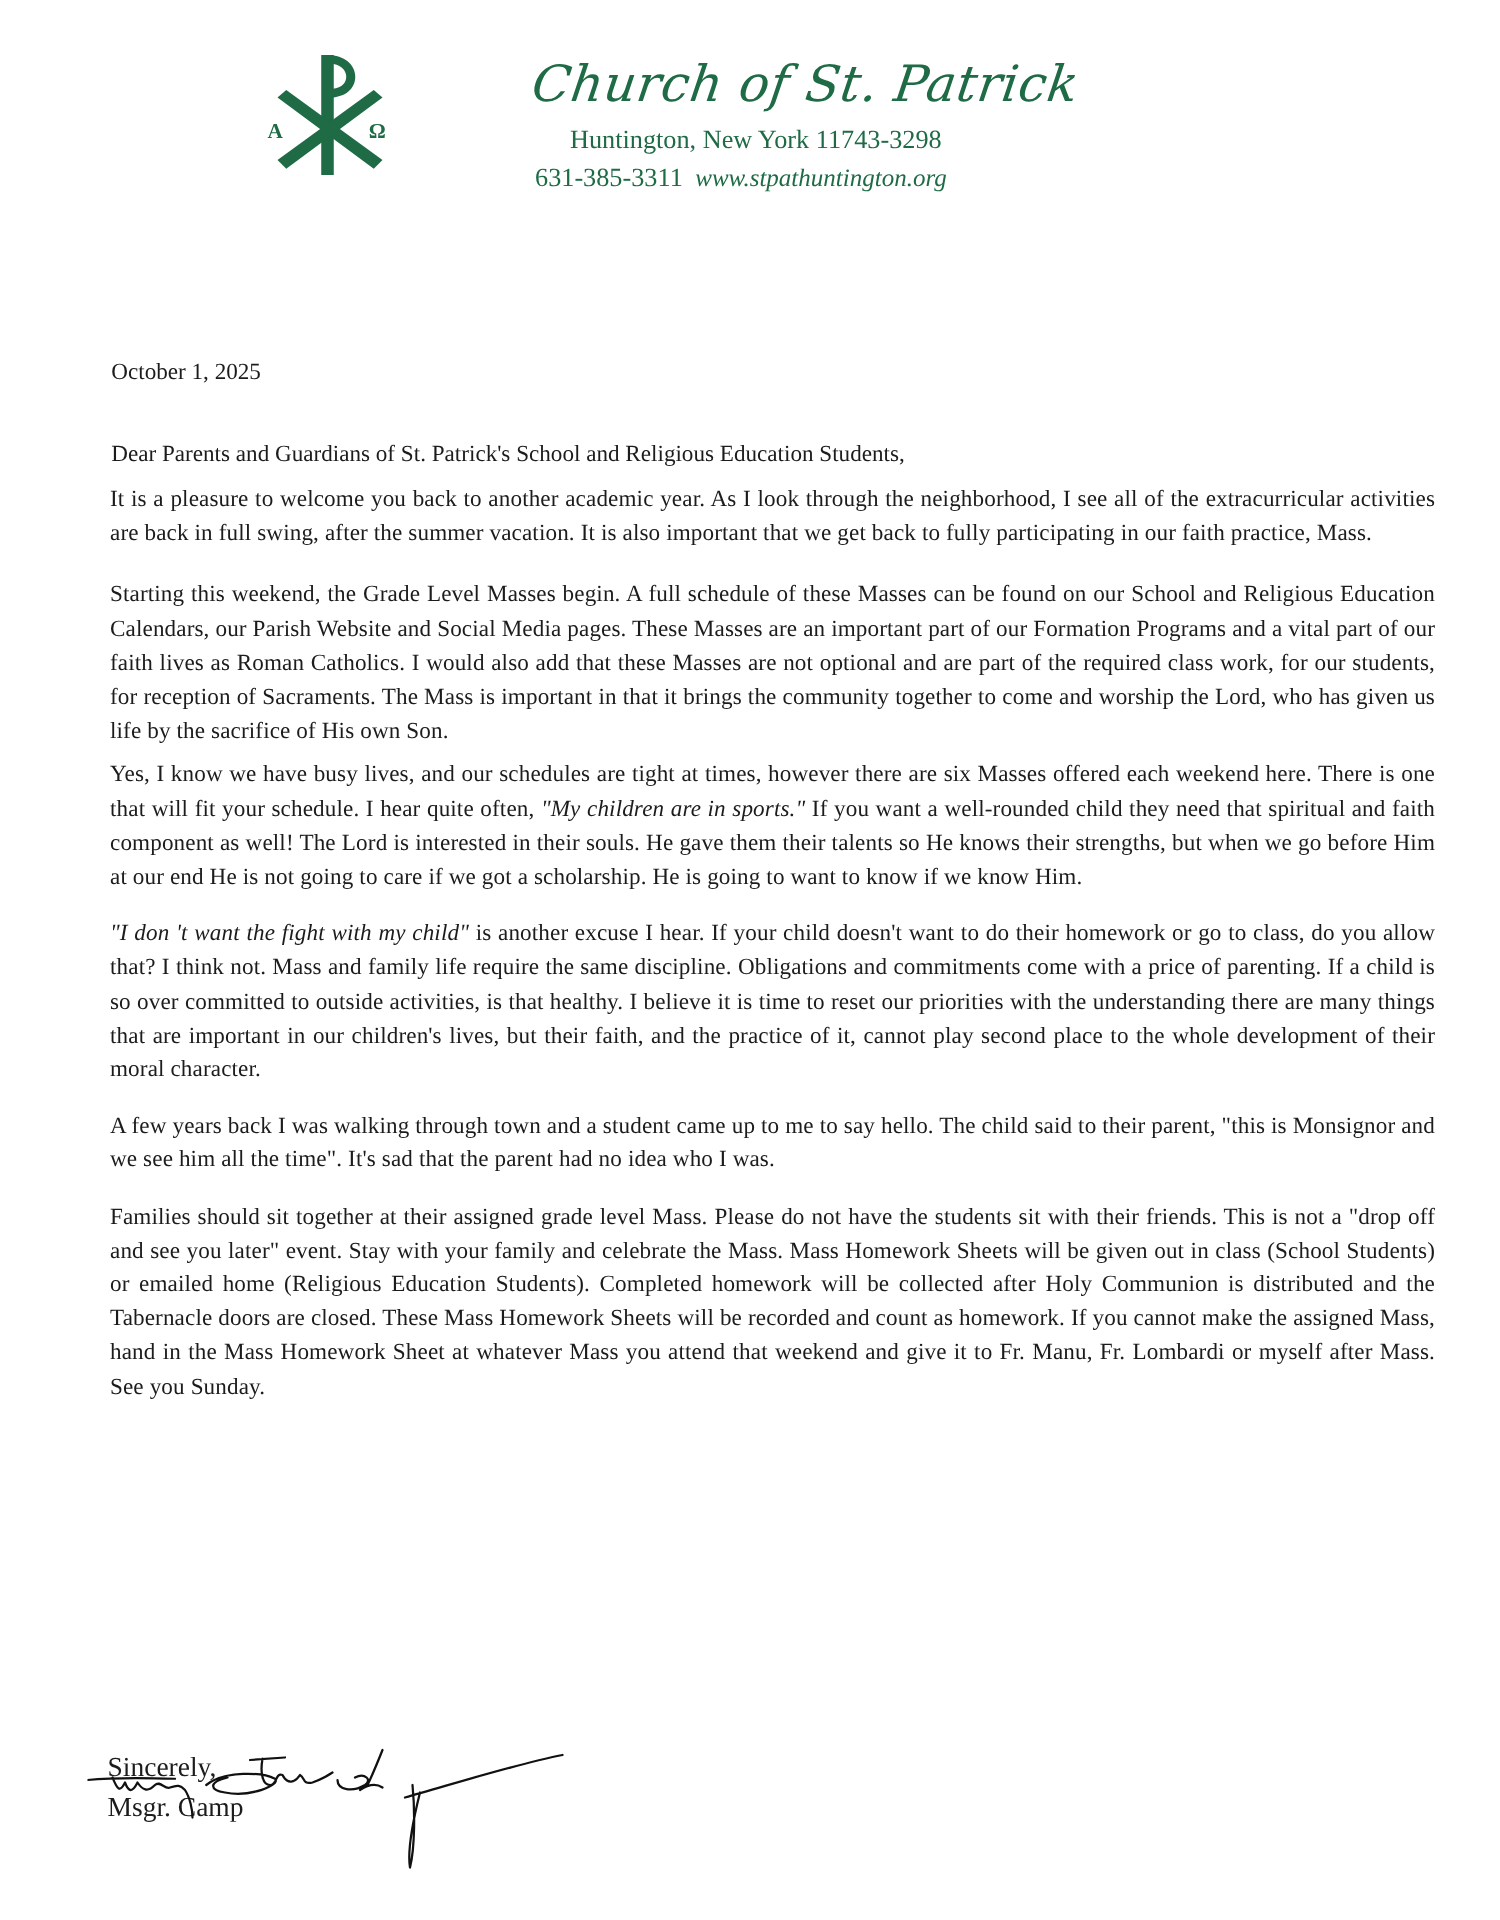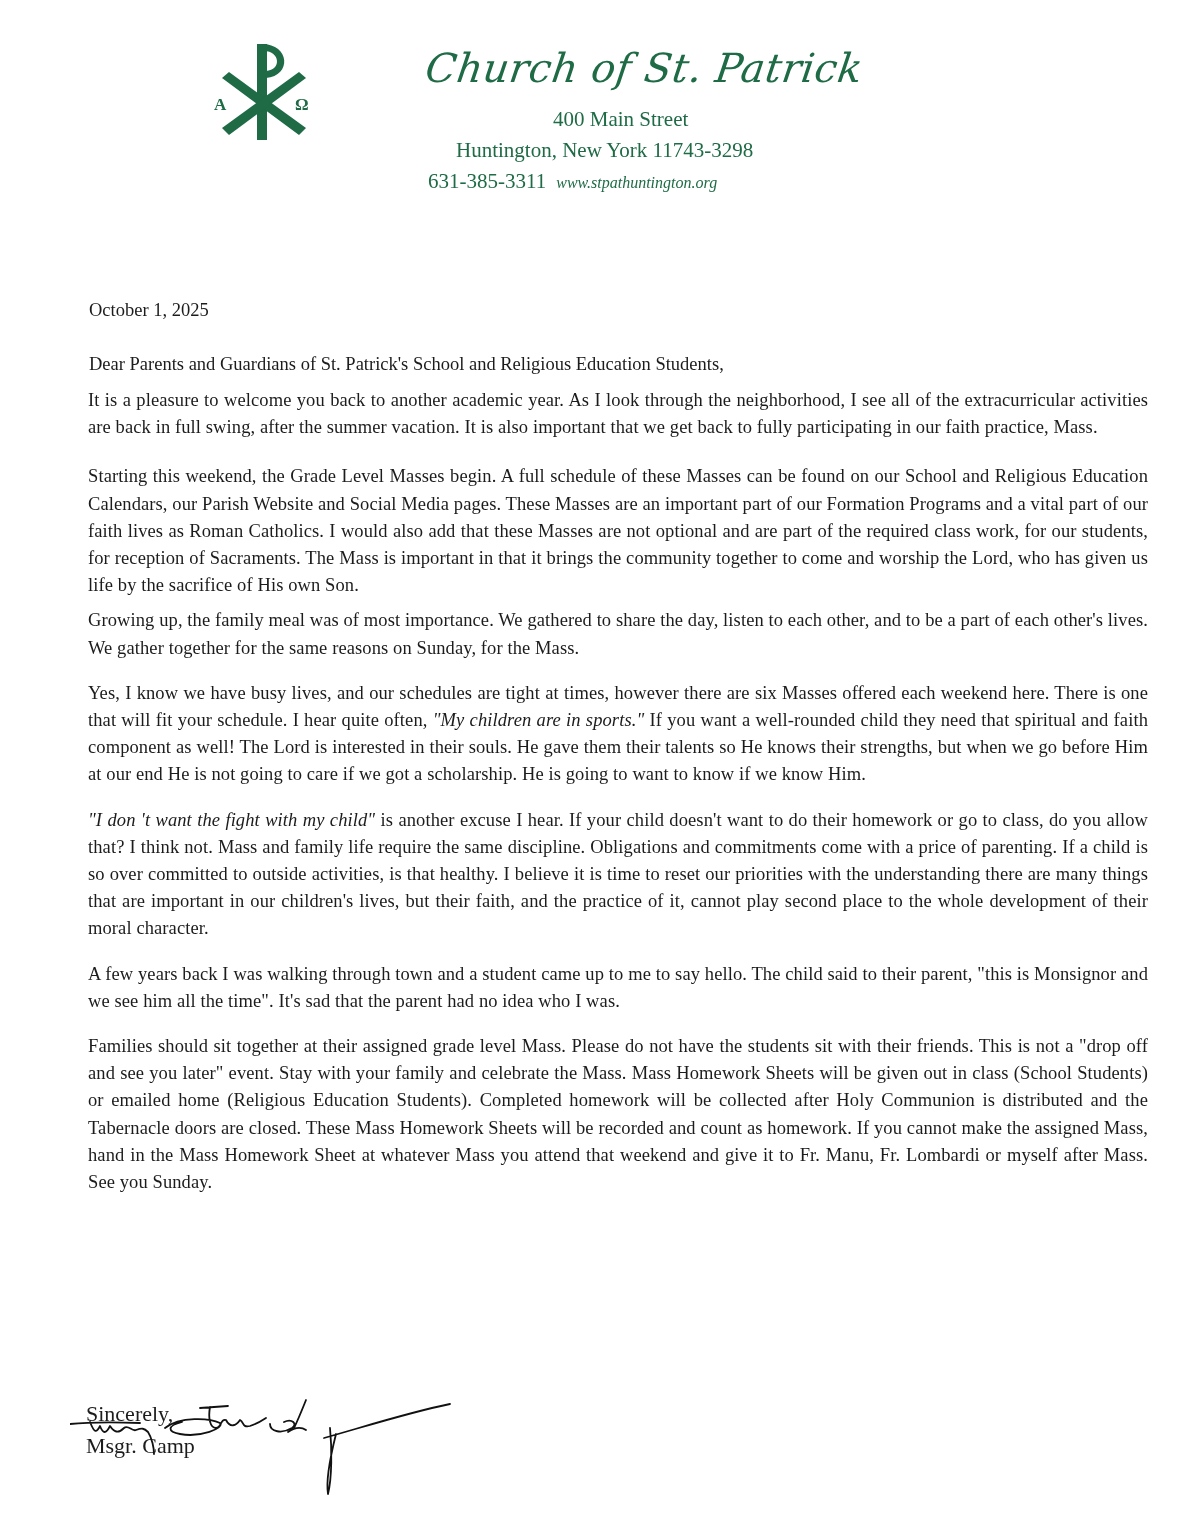--- a/index.html
+++ b/index.html
@@ -34,25 +34,25 @@
     }
     .addr-line {
       font-family: "Liberation Serif", serif;
       font-size: 21px;
       line-height: 31px;
       white-space: nowrap;
     }
     .addr1 { padding-left: 133px; margin-top: 8px; }
     .addr2 { padding-left: 36px; }
     .addr3 { padding-left: 8px; }
-    .addr3 .web { font-style: italic; font-size: 16px; margin-left: 10px; }
+    .addr3 .web { font-style: italic; font-size: 20px; margin-left: 10px; }
 
     .date {
       position: absolute;
-      left: 89px; top: 300px;
+      left: 89px; top: 288px;
       font-size: 18.5px;
     }
     .salutation {
       position: absolute;
       left: 89px; top: 354px;
       font-size: 18.5px;
       white-space: nowrap;
     }
     .body-wrap {
       position: absolute;
@@ -96,34 +96,32 @@
 
     <polygon points="10,36 17,30 94,86 87,93"></polygon>
     <polygon points="87,30 94,36 17,93 10,86"></polygon>
   </g>
   <text x="2" y="68" font-family="Liberation Serif, serif" font-weight="bold" font-size="17" fill="#1e6b45">A</text>
   <text x="83" y="68" font-family="Liberation Serif, serif" font-weight="bold" font-size="17" fill="#1e6b45">Ω</text>
 </svg>
 
 <div class="letterhead">
   <div class="church-name">Church of St. Patrick</div>
-  <div class="addr-line addr1">400 Main Street</div>
   <div class="addr-line addr2">Huntington, New York 11743-3298</div>
   <div class="addr-line addr3">
     <span>631-385-3311</span><span class="web">www.stpathuntington.org</span>
   </div>
 </div>
 
 <div class="date">October 1, 2025</div>
 <div class="salutation">Dear Parents and Guardians of St. Patrick's School and Religious Education Students,</div>
 
 <div class="body-wrap">
   <p class="para p1">It is a pleasure to welcome you back to another academic year. As I look through the neighborhood, I see all of the extracurricular activities are back in full swing, after the summer vacation. It is also important that we get back to fully participating in our faith practice, Mass.</p>
   <p class="para p2">Starting this weekend, the Grade Level Masses begin. A full schedule of these Masses can be found on our School and Religious Education Calendars, our Parish Website and Social Media pages. These Masses are an important part of our Formation Programs and a vital part of our faith lives as Roman Catholics. I would also add that these Masses are not optional and are part of the required class work, for our students, for reception of Sacraments. The Mass is important in that it brings the community together to come and worship the Lord, who has given us life by the sacrifice of His own Son.</p>
-  <p class="para">Growing up, the family meal was of most importance. We gathered to share the day, listen to each other, and to be a part of each other's lives. We gather together for the same reasons on Sunday, for the Mass.</p>
   <p class="para"><span>Yes, I know we have busy lives, and our schedules are tight at times, however there are six Masses offered each weekend here. There is one that will fit your schedule. I hear quite often, </span><em>"My children are in sports."</em><span> If you want a well-rounded child they need that spiritual and faith component as well! The Lord is interested in their souls. He gave them their talents so He knows their strengths, but when we go before Him at our end He is not going to care if we got a scholarship. He is going to want to know if we know Him.</span></p>
   <p class="para"><em>"I don 't want the fight with my child"</em><span> is another excuse I hear. If your child doesn't want to do their homework or go to class, do you allow that? I think not. Mass and family life require the same discipline. Obligations and commitments come with a price of parenting. If a child is so over committed to outside activities, is that healthy. I believe it is time to reset our priorities with the understanding there are many things that are important in our children's lives, but their faith, and the practice of it, cannot play second place to the whole development of their moral character.</span></p>
   <p class="para">A few years back I was walking through town and a student came up to me to say hello. The child said to their parent, "this is Monsignor and we see him all the time". It's sad that the parent had no idea who I was.</p>
   <p class="para">Families should sit together at their assigned grade level Mass. Please do not have the students sit with their friends. This is not a "drop off and see you later" event. Stay with your family and celebrate the Mass. Mass Homework Sheets will be given out in class (School Students) or emailed home (Religious Education Students). Completed homework will be collected after Holy Communion is distributed and the Tabernacle doors are closed. These Mass Homework Sheets will be recorded and count as homework. If you cannot make the assigned Mass, hand in the Mass Homework Sheet at whatever Mass you attend that weekend and give it to Fr. Manu, Fr. Lombardi or myself after Mass.  See you Sunday.</p>
 </div>
 
 <div class="closing">
   <div>Sincerely,</div>
   <div style="height:9px"></div>
   <div>Msgr. Camp</div>

